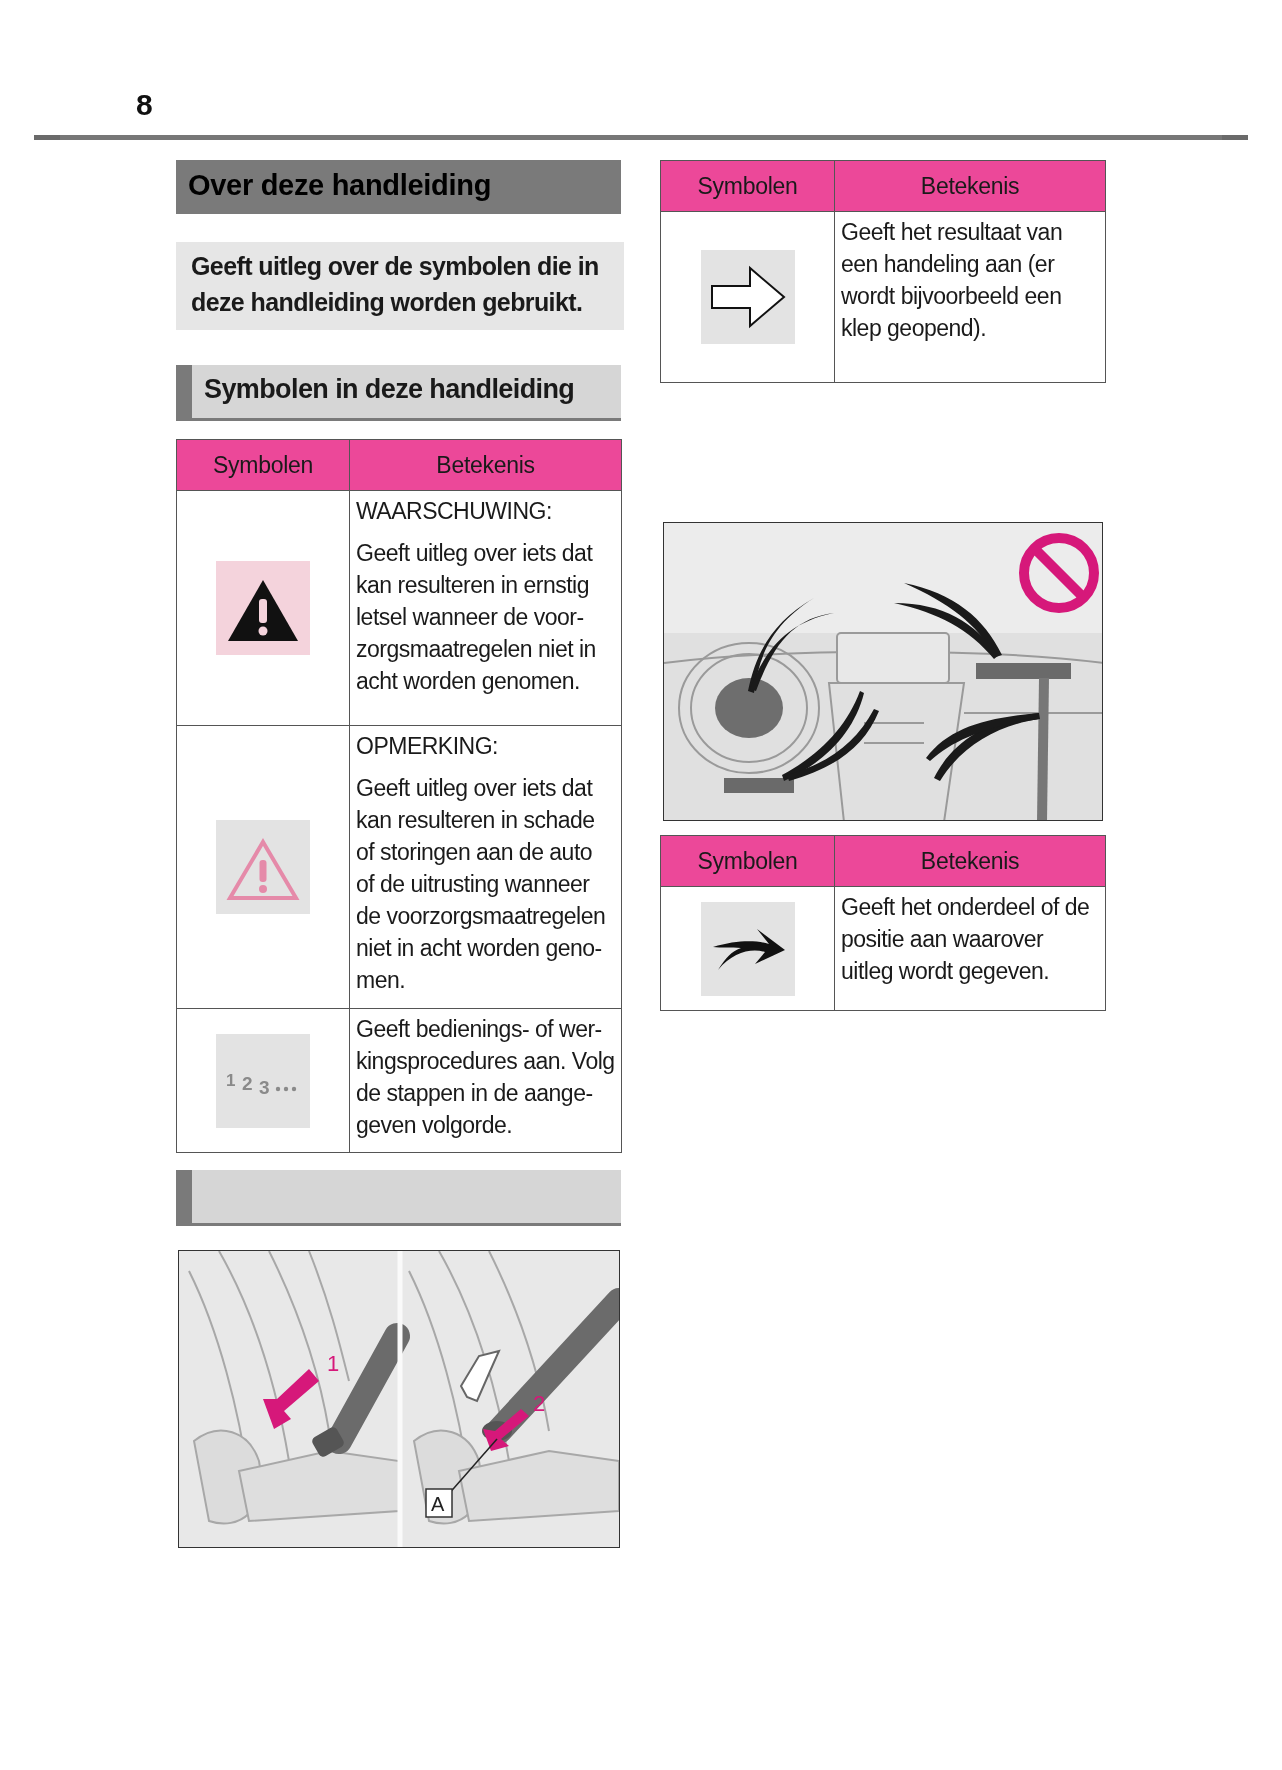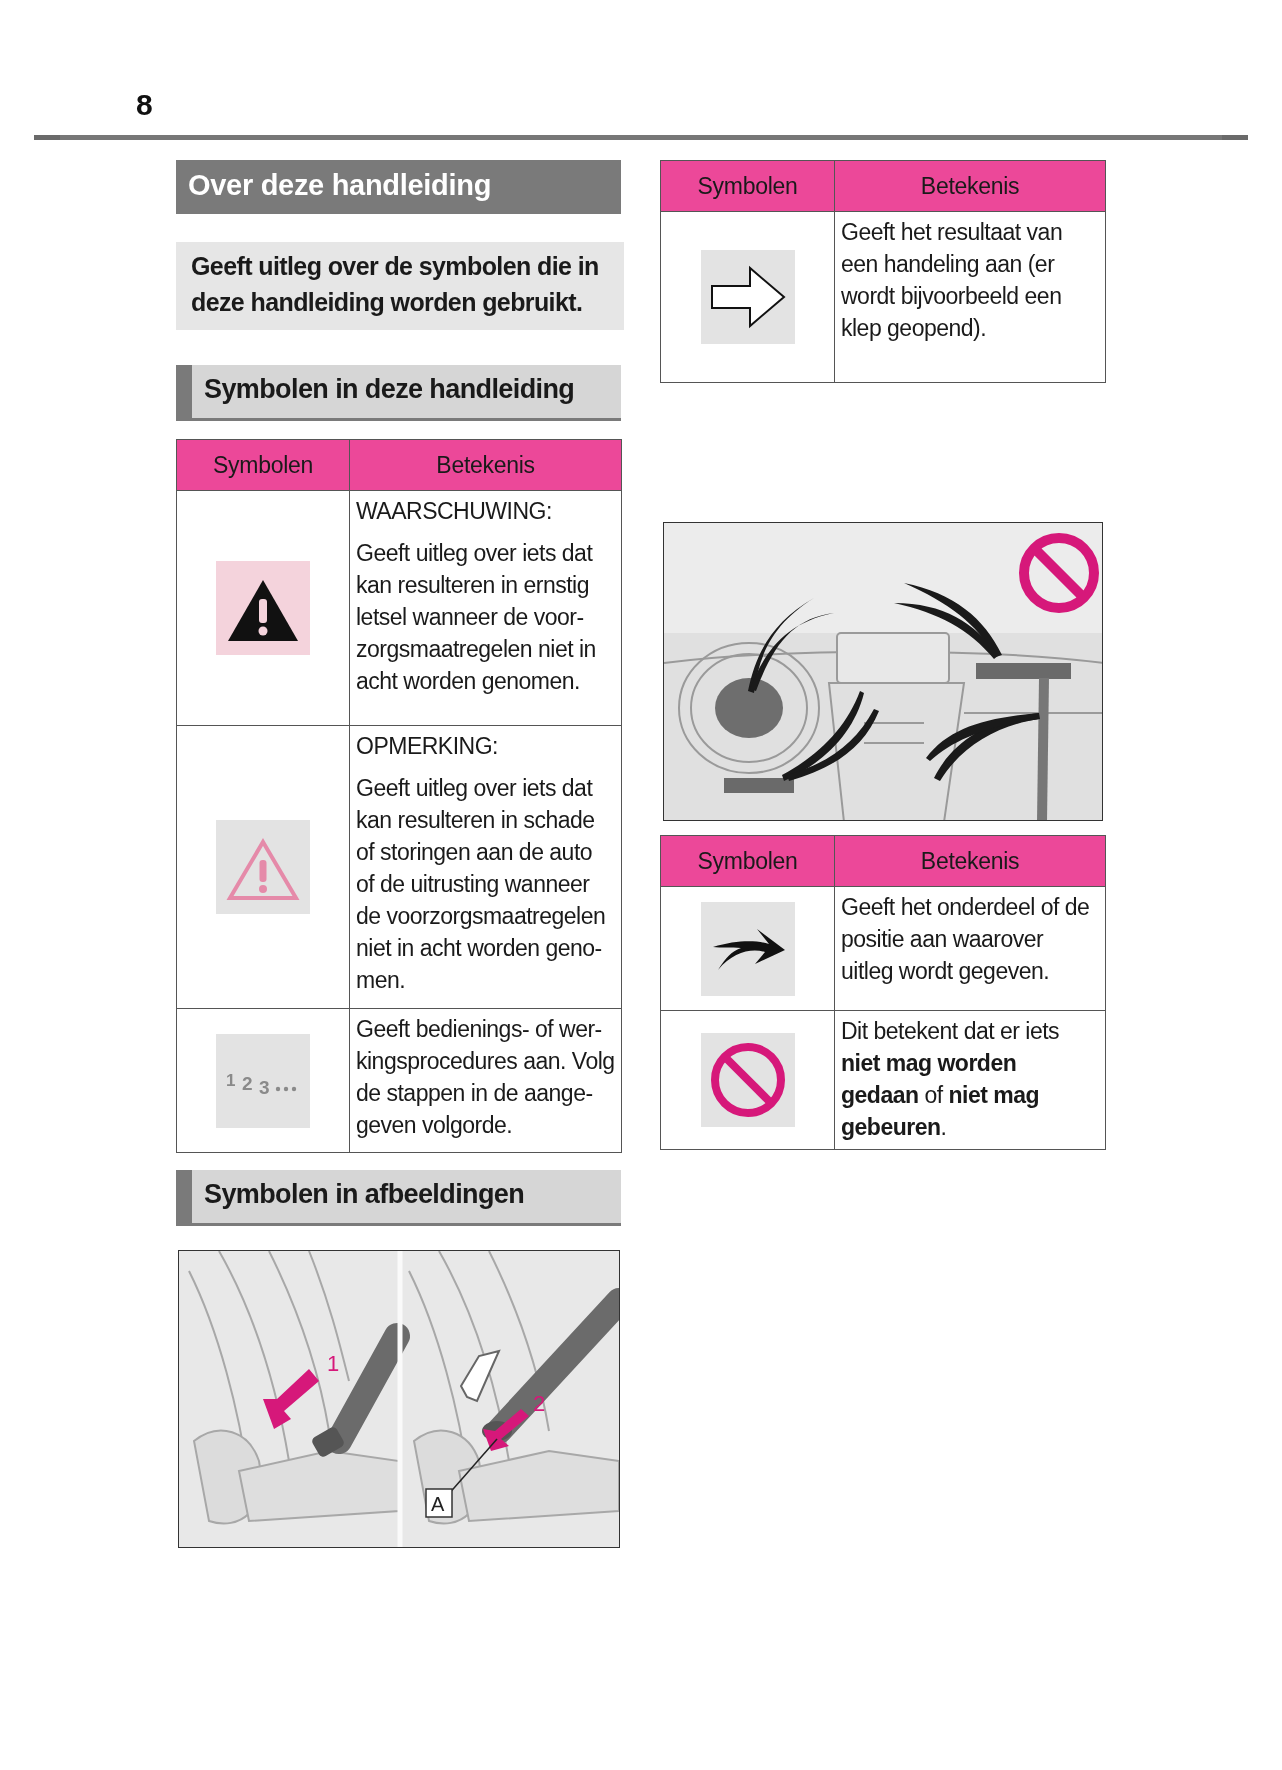--- a/index.html
+++ b/index.html
@@ -5,21 +5,21 @@
   html, body { margin: 0; padding: 0; background: #ffffff; }
   body { width: 1282px; height: 1770px; position: relative; overflow: hidden;
          font-family: "Liberation Sans", "DejaVu Sans", sans-serif; color: #1a1a1a; }
   .abs { position: absolute; }
 
   .page-num { left: 136px; top: 88px; font-size: 30px; font-weight: bold; color: #111; }
   .top-rule { left: 34px; top: 135px; width: 1214px; height: 5px; background: #777; }
   .top-rule .end { position: absolute; top: 0; width: 26px; height: 5px; background: #6a6a6a; }
 
   .title-band { left: 176px; top: 160px; width: 445px; height: 54px; background: #7a7a7a;
-                color: #ffffff; font-size: 29px; font-weight: bold; line-height: 50px;
+                color: #000000; font-size: 29px; font-weight: bold; line-height: 50px;
                 padding-left: 12px; box-sizing: border-box; letter-spacing: -0.3px; }
 
   .intro-band { left: 176px; top: 242px; width: 448px; height: 88px; background: #e6e6e6;
                 font-size: 25px; font-weight: bold; line-height: 36px; padding: 6px 4px 0 15px;
                 box-sizing: border-box; letter-spacing: -0.6px; }
 
   .section-head { width: 445px; height: 56px; background: #d6d6d6; box-sizing: border-box;
                   border-bottom: 3px solid #7a7a7a; font-size: 27px; font-weight: bold;
                   line-height: 48px; padding-left: 28px; letter-spacing: -0.6px; }
   .section-head .bar { position: absolute; left: 0; top: 0; width: 16px; height: 53px; background: #7a7a7a; }
@@ -111,21 +111,20 @@
     </td>
     <td class="text-cell">
       <span>Geeft bedienings- of wer-kingsprocedures aan. Volg de stappen in de aange-geven volgorde.</span>
     </td>
   </tr>
 </tbody>
   </table>
 
 <div class="abs section-head" style="left:176px; top:1170px;">
   <div class="bar"></div>
-  <span class="t">Symbolen in afbeeldingen</span>
 </div>
 
 <div class="abs figure" style="left:178px; top:1250px; width:442px; height:298px;">
   <svg width="442" height="298" viewBox="0 0 442 298">
     <rect width="442" height="298" fill="#e8e8e8"></rect>
 
     <g stroke="#a8a8a8" stroke-width="2" fill="none">
       <path d="M10 20 C40 80 60 160 70 230"></path>
         <path d="M40 0 C80 70 100 150 110 210"></path>
       <path d="M90 0 C120 60 140 120 150 180"></path>
@@ -230,27 +229,14 @@
       <span class="icon-box">
         <svg viewBox="0 0 94 94">
               <path d="M12 45 C35 38 55 38 68 42 L56 27 L84 48 L54 62 L64 50 C50 46 32 50 17 68 C25 55 30 50 40 46 C30 45 20 46 12 45 Z" fill="#111"></path>
             </svg>
       </span>
     </td>
     <td class="text-cell">
       <span>Geeft het onderdeel of de positie aan waarover uitleg wordt gegeven.</span>
     </td>
   </tr>
-  <tr style="height:124px">
-    <td class="icon-cell">
-      <span class="icon-box">
-        <svg viewBox="0 0 94 94">
-              <circle cx="47" cy="47" r="33" fill="none" stroke="#d6187a" stroke-width="8"></circle>
-              <line x1="24" y1="24" x2="70" y2="70" stroke="#d6187a" stroke-width="8"></line>
-            </svg>
-      </span>
-    </td>
-    <td class="text-cell">
-      <span>Dit betekent dat er iets </span><b>niet mag worden gedaan</b><span> of </span><b>niet mag gebeuren</b><span>.</span>
-    </td>
-  </tr>
 </tbody>
   </table>
 
 </body></html>

